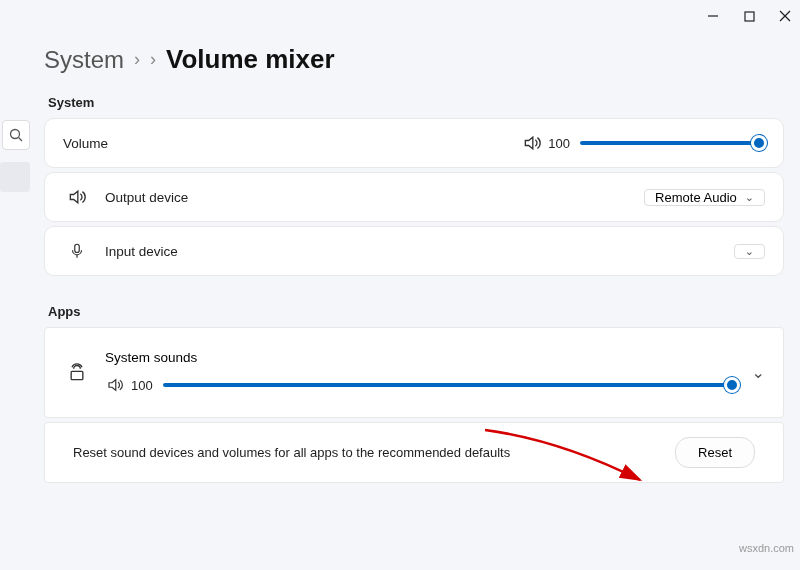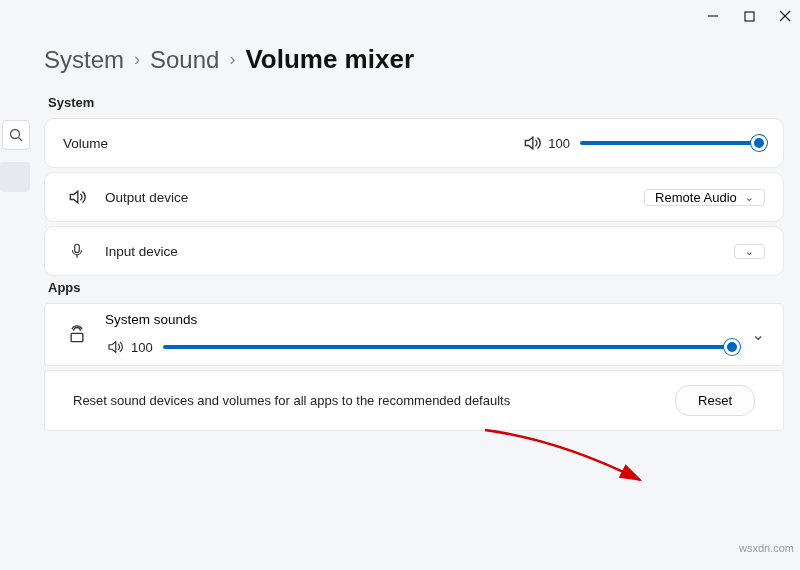--- a/index.html
+++ b/index.html
@@ -19,21 +19,21 @@
     .label { font-size: 13.5px; color: #222; flex: 0 0 auto; }
     .spacer { flex: 1; }
     .icon { width: 20px; height: 20px; display: flex; align-items: center; justify-content: center; color: #333; flex-shrink: 0; }
     .vol-num { font-size: 13px; color: #222; margin: 0 10px 0 6px; }
     .slider { position: relative; height: 16px; flex: 1; }
     .track { position: absolute; top: 50%; transform: translateY(-50%); height: 4px; width: 100%; background: #0067c0; border-radius: 2px; }
     .thumb { position: absolute; right: -2px; top: 50%; transform: translate(0,-50%); width: 16px; height: 16px; border-radius: 50%; background: #0067c0; border: 3px solid #fff; box-shadow: 0 0 0 1px #0067c0; }
     .dropdown { border: 1px solid #ddd; border-radius: 4px; padding: 0 10px; font-size: 13px; display: flex; align-items: center; gap: 8px; cursor: pointer; background: #fff; }
     .chev { font-size: 11px; color: #555; }
     .iconcol { width: 28px; display: flex; justify-content: center; margin-right: 14px; }
-    .apps-card { background: #fff; border: 1px solid #e8e8e8; border-radius: 4px; padding: 8px 18px; margin-bottom: 4px; display: flex; align-items: center; }
+    .apps-card { background: #fff; border: 1px solid #e8e8e8; border-radius: 4px; padding: 22px 18px; margin-bottom: 4px; display: flex; align-items: center; }
     .apps-inner { flex: 1; }
     .app-title { font-size: 13.5px; margin-bottom: 10px; }
     .app-row { display: flex; align-items: center; }
     .reset-card { background: #fff; border: 1px solid #e8e8e8; border-radius: 4px; padding: 14px 28px; display: flex; align-items: center; }
     .reset-txt { font-size: 13px; color: #222; flex: 1; }
     .btn { border: 1px solid #ddd; background: #fdfdfd; border-radius: 14px; padding: 7px 22px; font-size: 13px; cursor: pointer; }
     .arrow-annot { position: absolute; left: 480px; top: 425px; pointer-events: none; }
     .watermark { position: absolute; right: 6px; bottom: 16px; font-size: 11px; color: #999; }
     svg { display: block; }
   </style>
@@ -66,21 +66,20 @@
         <line x1="9.5" y1="9.5" x2="13" y2="13" stroke="#555" stroke-width="1.3"></line>
       </svg>
   </div>
   <div class="navsel"></div>
 </div>
 
 <div class="content">
   <div class="breadcrumb">
     <span class="crumb">System</span>
     <span class="crumb-sep">›</span>
-    <span class="crumb">Sound</span>
     <span class="crumb-sep">›</span>
     <span class="crumb-current">Volume mixer</span>
   </div>
 
   <div class="section-label">System</div>
 
   <div class="card">
     <span class="label">Volume</span>
     <div class="spacer"></div>
     <span class="icon">
@@ -125,21 +124,21 @@
           </svg>
     </span>
       </div>
     <span class="label">Input device</span>
     <div class="spacer"></div>
     <div class="dropdown">
       <span class="chev">⌄</span>
     </div>
   </div>
 
-  <div class="section-label" style="margin-top:4px">Apps</div>
+  <div class="section-label" style="margin-top:28px">Apps</div>
 
   <div class="apps-card">
     <div class="iconcol">
         <span class="icon">
       <svg width="20" height="20" viewBox="0 0 24 24" fill="none" stroke="#333" stroke-width="1.6">
             <rect x="5" y="10" width="14" height="10" rx="1"></rect>
             <path d="M8 7 A4 4 0 0 1 16 7"></path>
             <path d="M6 5 A6.5 6.5 0 0 1 18 5"></path>
           </svg>
     </span>

